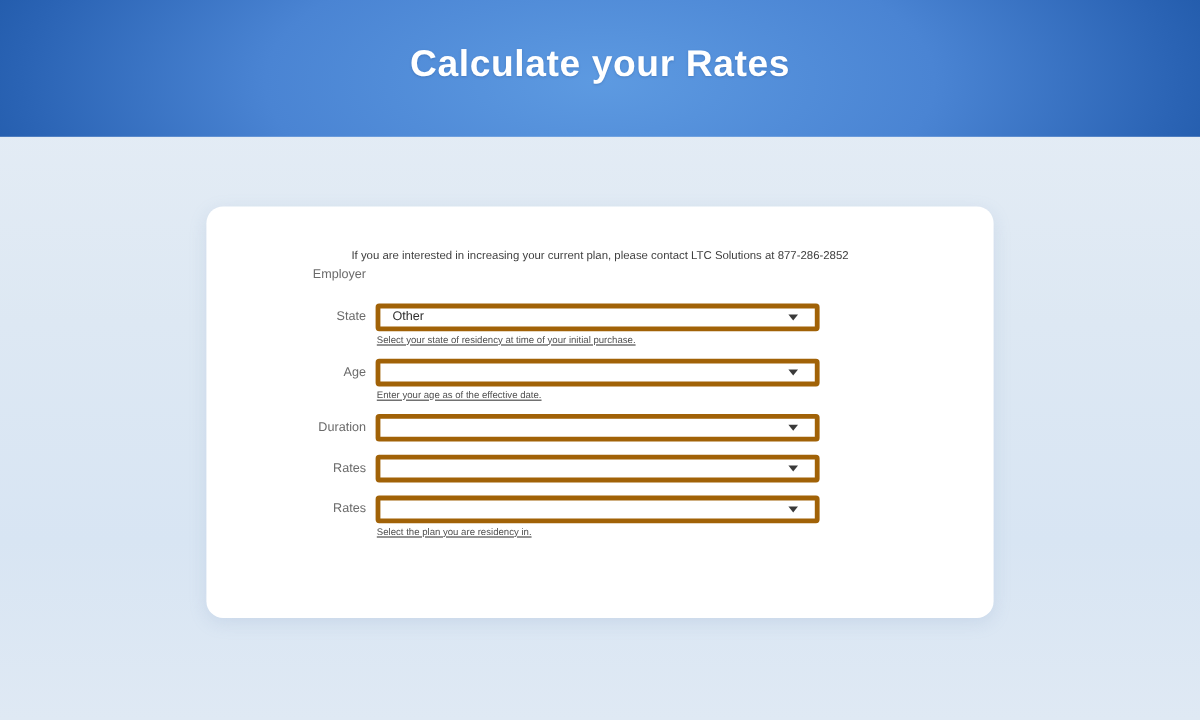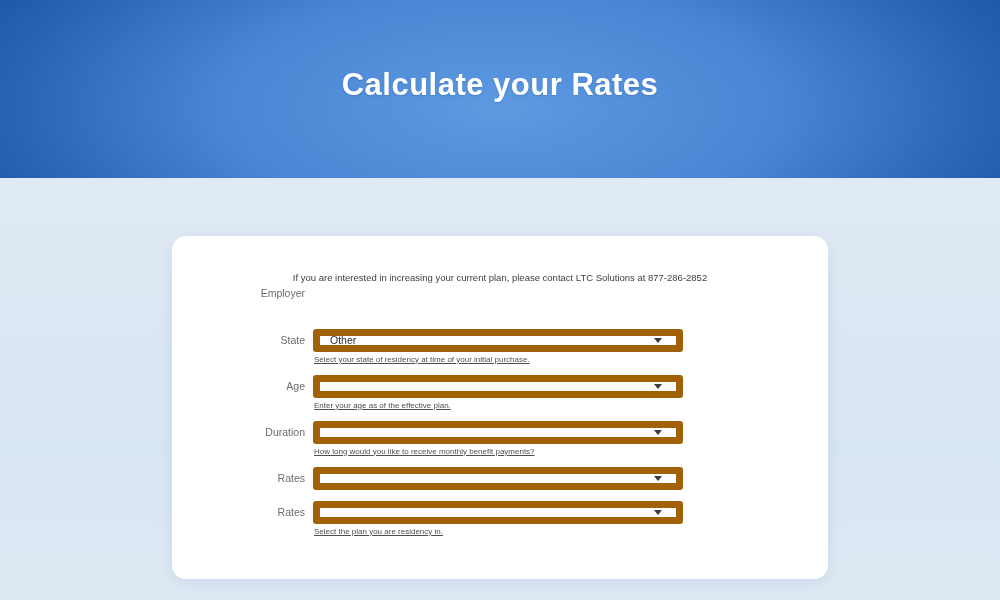--- a/index.html
+++ b/index.html
@@ -5,21 +5,21 @@
   * { margin: 0; padding: 0; box-sizing: border-box; }
   html, body { width: 1000px; height: 600px; overflow: hidden; }
   body {
     font-family: "Liberation Sans", sans-serif;
     background: linear-gradient(180deg, #e7eef6 0%, #dde8f3 45%, #d8e5f3 75%, #dfe9f4 100%);
   }
 
   
   .header {
     width: 1000px;
-    height: 178px;
+    height: 114px;
     background: radial-gradient(ellipse 620px 260px at 50% 60%, #5d9ae1 0%, #4a84d3 45%, #2a63b4 78%, #17509e 100%);
     display: flex;
     align-items: center;
     justify-content: center;
   }
   .header-title {
     color: #ffffff;
     font-size: 31px;
     font-weight: 700;
     letter-spacing: 0.5px;
@@ -55,33 +55,33 @@
   }
   .row-label {
     width: 133px;
     text-align: right;
     font-size: 10.5px;
     color: #6b6b6b;
     padding-top: 5px;
     flex-shrink: 0;
   }
   .employer-row {
-    margin-bottom: 30px;
+    margin-bottom: 18px;
   }
   .employer-row .row-label {
     padding-top: 0;
   }
   .control {
     margin-left: 8px;
     width: 370px;
   }
   .select-box {
     width: 370px;
     height: 23px;
-    border: 7px solid #a16207;
+    border: 4px solid #a16207;
     border-radius: 3px;
     background: #ffffff;
     display: flex;
     align-items: center;
     padding: 0 10px;
     cursor: pointer;
   }
   .select-value {
     flex: 1;
     font-size: 10.5px;
@@ -132,32 +132,31 @@
       </div>
     </div>
 
     <div class="row">
       <div class="row-label">Age</div>
       <div class="control">
         <div class="select-box">
           <span class="select-value"></span>
           <span class="caret"></span>
         </div>
-        <div class="helper">Enter your age as of the effective plan.</div>
+        <div class="helper">Enter your age as of the effective date.</div>
       </div>
     </div>
 
     <div class="row">
       <div class="row-label">Duration</div>
       <div class="control">
         <div class="select-box">
           <span class="select-value"></span>
           <span class="caret"></span>
         </div>
-        <div class="helper">How long would you like to receive monthly benefit payments?</div>
       </div>
     </div>
 
     <div class="row">
       <div class="row-label">Rates</div>
       <div class="control">
         <div class="select-box">
           <span class="select-value"></span>
           <span class="caret"></span>
         </div>

